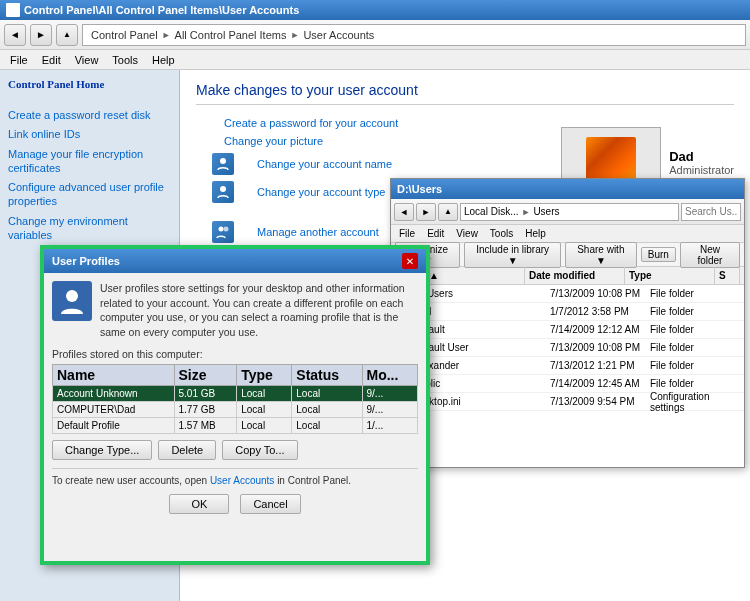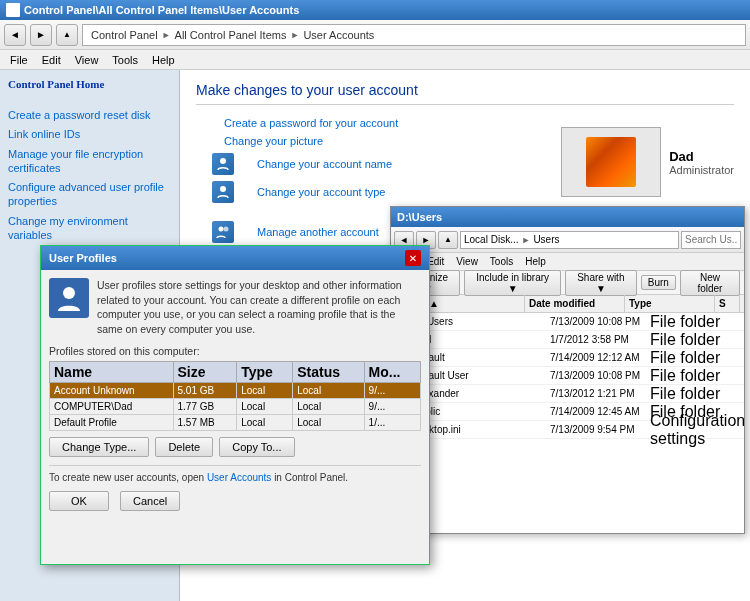--- a/index.html
+++ b/index.html
@@ -39,58 +39,58 @@
     .user-action-link { color: #0066cc; cursor: pointer; font-size: 11px; }
     .action-simple { color: #0066cc; cursor: pointer; font-size: 11px; margin-bottom: 6px; display: block; margin-left: 28px; }
 
     .user-avatar-box { width: 100px; height: 70px; border: 1px solid #aaa; background: #e8e8e8; display: flex; align-items: center; justify-content: center; }
     .user-avatar-inner { width: 50px; height: 50px; background: linear-gradient(135deg, #ff8800, #cc4400, #ff6600, #ee9900); border-radius: 2px; }
     .user-name-box { display: flex; flex-direction: column; justify-content: center; margin-left: 8px; }
     .user-display-name { font-weight: bold; font-size: 13px; }
     .user-role { font-size: 11px; color: #555; }
 
     
-    .file-explorer { position: absolute; top: 206px; left: 390px; width: 355px; height: 328px; background: white; border: 1px solid #888; box-shadow: 2px 2px 8px rgba(0,0,0,0.3); z-index: 10; }
+    .file-explorer { position: absolute; top: 178px; left: 390px; width: 355px; height: 290px; background: white; border: 1px solid #888; box-shadow: 2px 2px 8px rgba(0,0,0,0.3); z-index: 10; }
     .fe-title-bar { background: linear-gradient(to bottom, #4a90d9, #2a6db5); height: 20px; display: flex; align-items: center; padding: 0 6px; color: white; font-size: 11px; font-weight: bold; }
     .fe-nav { background: linear-gradient(to bottom, #f8f8f8, #e8e8e8); height: 26px; display: flex; align-items: center; padding: 0 3px; border-bottom: 1px solid #ccc; gap: 2px; }
     .fe-nav-btn { width: 20px; height: 18px; background: linear-gradient(to bottom, #f5f5f5, #ddd); border: 1px solid #aaa; border-radius: 2px; cursor: pointer; display: flex; align-items: center; justify-content: center; font-size: 9px; }
     .fe-addr { flex: 1; height: 18px; border: 1px solid #aaa; background: white; padding: 0 3px; font-size: 10px; display: flex; align-items: center; gap: 3px; overflow: hidden; }
     .fe-search { width: 60px; height: 18px; border: 1px solid #aaa; background: white; padding: 0 3px; font-size: 10px; }
     .fe-menu { background: #f0f0f0; height: 18px; display: flex; align-items: center; padding: 0 3px; border-bottom: 1px solid #ccc; gap: 2px; }
     .fe-menu-item { padding: 1px 5px; cursor: pointer; font-size: 10px; }
     .fe-toolbar { background: #f5f5f5; height: 24px; display: flex; align-items: center; padding: 0 4px; border-bottom: 1px solid #ccc; gap: 4px; }
     .fe-toolbar-btn { padding: 1px 6px; font-size: 10px; cursor: pointer; background: linear-gradient(to bottom, #f8f8f8, #e0e0e0); border: 1px solid #aaa; border-radius: 2px; }
     .fe-col-header { display: flex; background: #f0f0f0; border-bottom: 1px solid #ccc; height: 18px; align-items: center; padding: 0 4px; }
     .fe-col { font-size: 10px; font-weight: bold; border-right: 1px solid #ccc; padding: 0 4px; height: 100%; display: flex; align-items: center; cursor: pointer; }
     .fe-file-list { overflow-y: auto; height: calc(100% - 106px); }
     .fe-row { display: flex; align-items: center; height: 18px; padding: 0 4px; border-bottom: 1px solid #f0f0f0; }
     .fe-icon { width: 14px; height: 14px; margin-right: 4px; display: flex; align-items: center; justify-content: center; font-size: 11px; }
     .fe-name { flex: 1; font-size: 10px; overflow: hidden; white-space: nowrap; }
     .fe-date { width: 100px; font-size: 10px; }
-    .fe-type { width: 90px; font-size: 16px; }
-
-    
-    .dialog { position: absolute; top: 245px; left: 40px; width: 390px; height: 320px; background: #f0f0f0; border: 1px solid #22c55e; box-shadow: 3px 3px 10px rgba(0,0,0,0.4); z-index: 20; }
+    .fe-type { width: 90px; font-size: 10px; }
+
+    
+    .dialog { position: absolute; top: 245px; left: 40px; width: 390px; height: 320px; background: #f0f0f0; border: 4px solid #22c55e; box-shadow: 3px 3px 10px rgba(0,0,0,0.4); z-index: 20; }
     .dialog-title { background: linear-gradient(to bottom, #4a90d9, #2a6db5); height: 24px; display: flex; align-items: center; justify-content: space-between; padding: 0 8px; color: white; font-size: 11px; font-weight: bold; }
     .dialog-close { width: 16px; height: 16px; background: #cc0000; border: none; color: white; cursor: pointer; font-size: 10px; display: flex; align-items: center; justify-content: center; border-radius: 2px; }
     .dialog-body { padding: 8px; }
     .dialog-header { display: flex; gap: 8px; margin-bottom: 8px; }
     .dialog-icon { width: 40px; height: 40px; background: #3366aa; border-radius: 3px; display: flex; align-items: center; justify-content: center; color: white; font-size: 18px; }
     .dialog-desc { font-size: 10.5px; color: #333; line-height: 1.4; flex: 1; }
     .profiles-label { font-size: 10.5px; margin-bottom: 4px; color: #333; }
     .profiles-table { width: 100%; border-collapse: collapse; margin-bottom: 6px; }
     .profiles-table th { background: #d0d8e8; font-size: 14px; padding: 2px 4px; border: 1px solid #aaa; text-align: left; }
     .profiles-table td { font-size: 10px; padding: 2px 4px; border: 1px solid #ccc; }
-    .profiles-table tr.selected td { background: #a16207; color: white; }
+    .profiles-table tr.selected td { background: #14532d; color: white; }
     .dialog-buttons { display: flex; gap: 6px; justify-content: flex-start; margin-top: 6px; }
     .dialog-btn { padding: 3px 12px; font-size: 11px; background: linear-gradient(to bottom, #f8f8f8, #ddd); border: 1px solid #aaa; cursor: pointer; border-radius: 2px; }
     .dialog-btn:disabled { color: #aaa; cursor: default; }
     .dialog-footer { font-size: 10px; color: #333; margin-top: 8px; border-top: 1px solid #ccc; padding-top: 6px; }
     .dialog-footer a { color: #0066cc; cursor: pointer; }
-    .dialog-ok-cancel { display: flex; gap: 11px; justify-content: flex-start; margin-top: 8px; }
+    .dialog-ok-cancel { display: flex; gap: 11px; justify-content: center; margin-top: 8px; }
   </style>
 </head>
 <body>
 
 <div class="title-bar">
   <div class="title-bar-icon"></div>
   <span>Control Panel\All Control Panel Items\User Accounts</span>
 </div>
 
 <div class="nav-bar">

